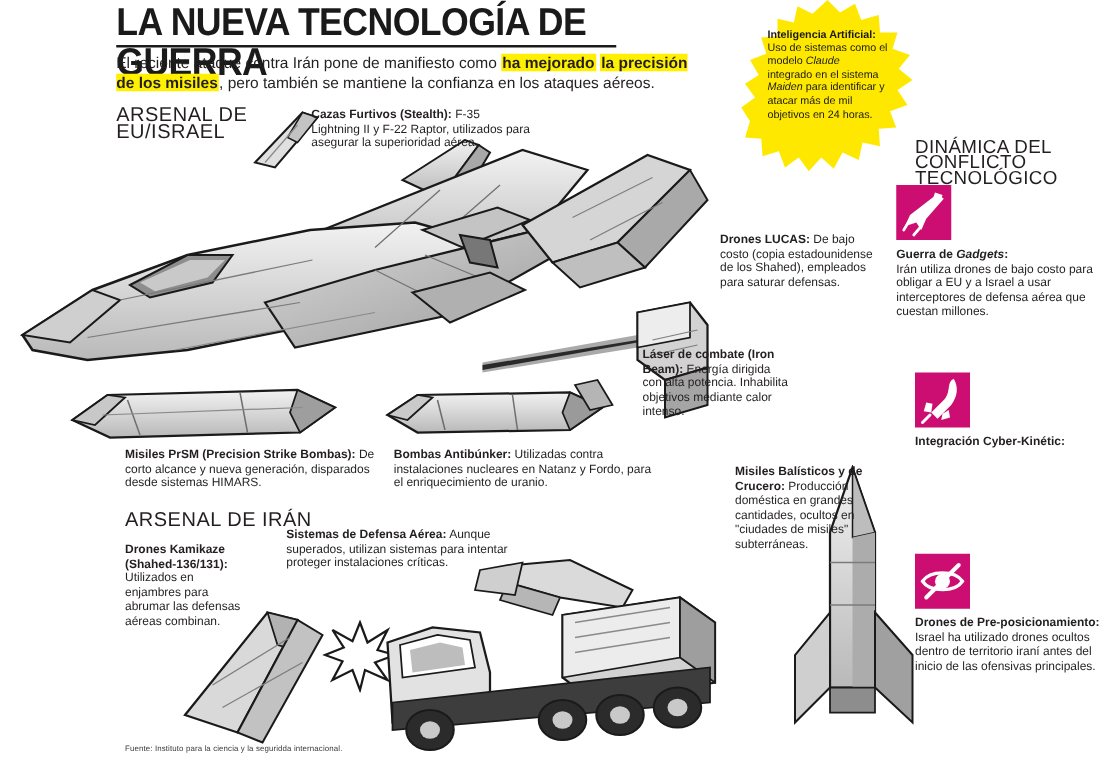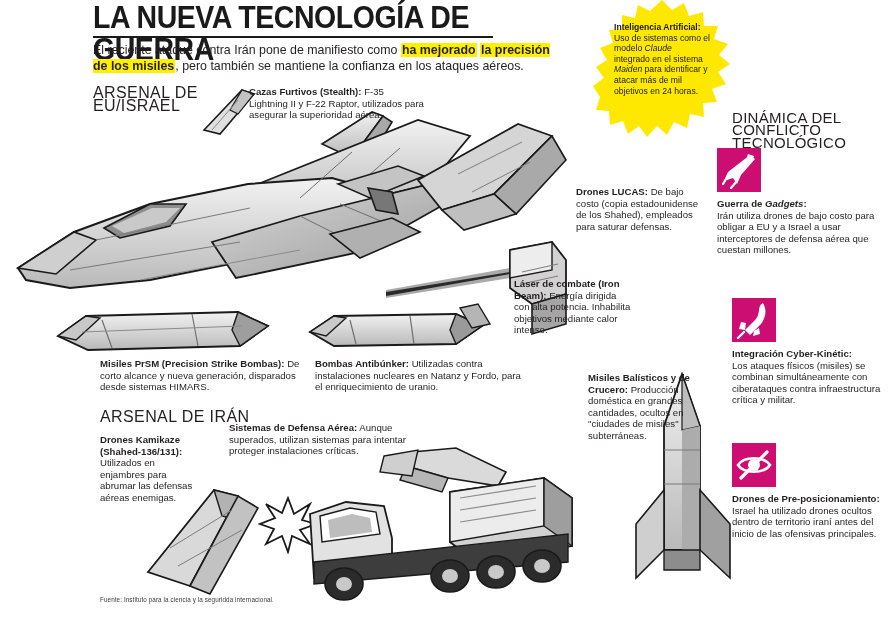--- a/index.html
+++ b/index.html
@@ -232,21 +232,21 @@
 
   <div class="abs cap" style="left:100px;top:358px;width:208px;">
     <b>Misiles PrSM (Precision Strike Bombas):</b><span> De corto alcance y nueva generación, disparados desde sistemas HIMARS.</span>
   </div>
 
   <div class="abs cap" style="left:315px;top:358px;width:212px;">
     <b>Bombas Antibúnker:</b><span> Utilizadas contra instalaciones nucleares en Natanz y Fordo, para el enriquecimiento de uranio.</span>
   </div>
 
   <div class="abs cap" style="left:100px;top:434px;width:102px;">
-    <b>Drones Kamikaze (Shahed-136/131):</b><span> Utilizados en enjambres para abrumar las defensas aéreas enemigas.</span>
+    <b>Drones Kamikaze (Shahed-136/131):</b><span> Utilizados en enjambres para abrumar las defensas aéreas combinan.</span>
   </div>
 
   <div class="abs cap" style="left:229px;top:422px;width:195px;">
     <b>Sistemas de Defensa Aérea:</b><span> Aunque superados, utilizan sistemas para intentar proteger instalaciones críticas.</span>
   </div>
 
   <div class="abs cap" style="left:588px;top:372px;width:118px;">
     <b>Misiles Balísticos y de Crucero:</b><span> Producción doméstica en grandes cantidades, ocultos en "ciudades de misiles" subterráneas.</span>
   </div>
 
@@ -271,21 +271,20 @@
     <div class="side-icon" style="background: rgb(204, 14, 114);">
       <svg width="44" height="44" viewBox="0 0 44 44">
         <path d="M31,5 C35,12 34,19 29,26 L18,37 L13,32 L24,21 C29,14 25,8 31,5 Z" fill="#ffffff"></path>
         <path d="M14,25 L9,24 L7,31 L13,32 Z" fill="#ffffff"></path>
         <path d="M22,33 L21,38 L28,36 L27,30 Z" fill="#ffffff"></path>
         <path d="M12,34 L6,40" stroke="#ffffff" stroke-width="2.4" stroke-linecap="round"></path>
       </svg>
     </div>
     <div class="cap" style="margin-top:6px;width:162px;">
       <b>Integración Cyber-Kinétic:</b><br>
-      <span>Los ataques físicos (misiles) se combinan simultáneamente con ciberataques contra infraestructura crítica y militar.</span>
     </div>
   </div>
 
   <div class="abs side-item" style="left:732px;top:443px;">
     <div class="side-icon" style="background: rgb(204, 14, 114);">
       <svg width="44" height="44" viewBox="0 0 44 44">
         <path d="M6,22 C12,13 32,13 38,22 C32,31 12,31 6,22 Z" fill="none" stroke="#ffffff" stroke-width="2.6"></path>
         <circle cx="22" cy="22" r="6" fill="#ffffff"></circle>
         <path d="M9,35 L35,9" stroke="#ffffff" stroke-width="3.2" stroke-linecap="round"></path>
       </svg>

